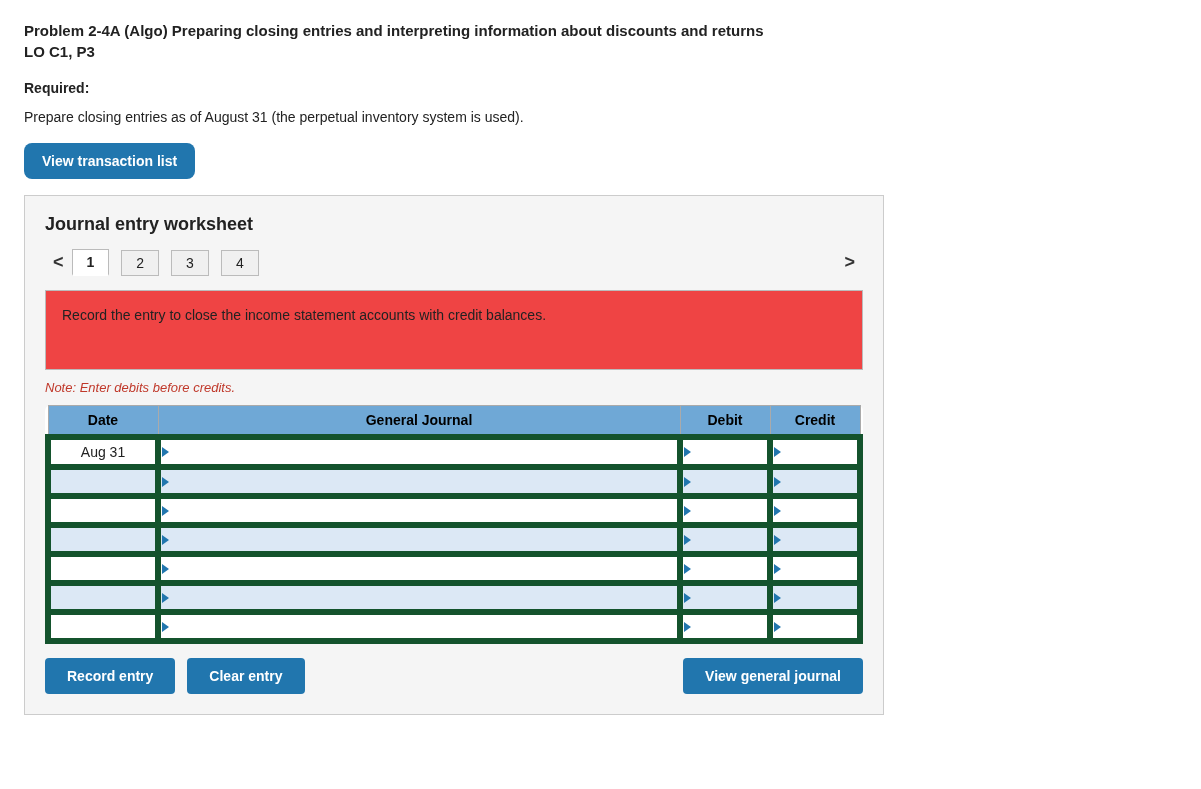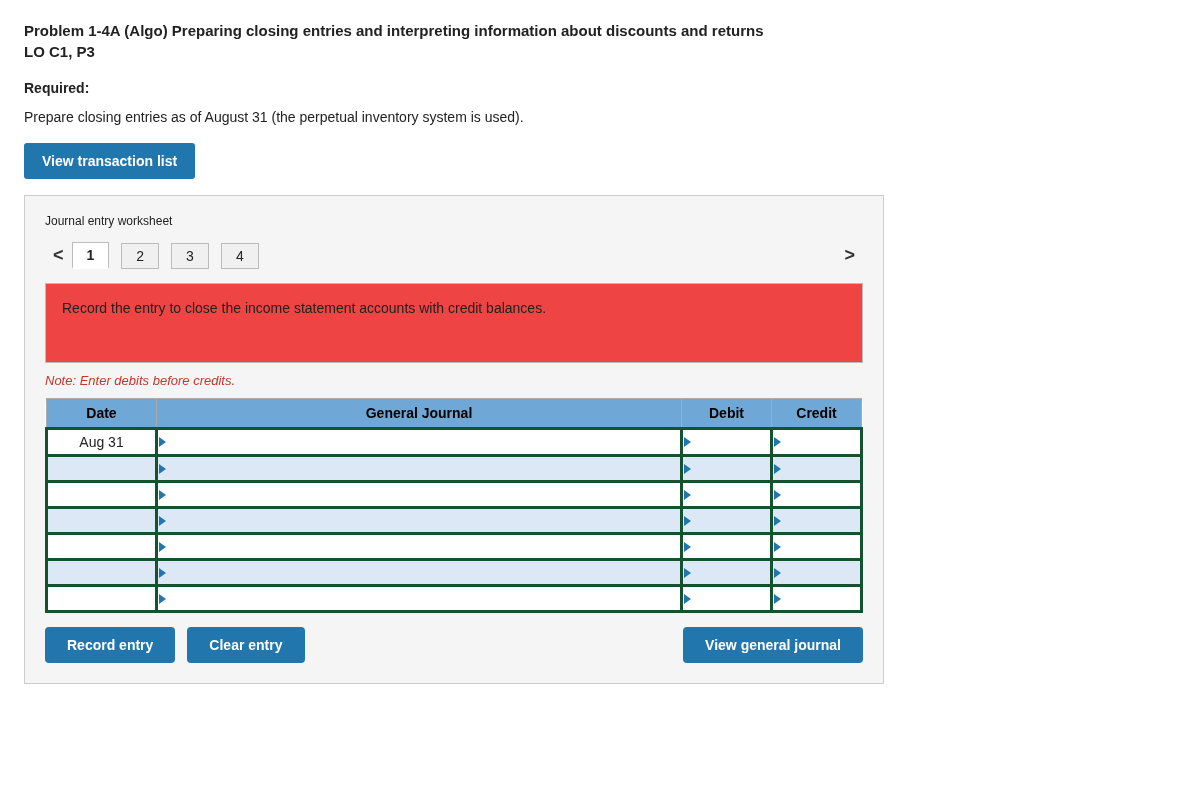--- a/index.html
+++ b/index.html
@@ -25,33 +25,33 @@
       font-size: 14px;
     }
     .view-transaction-btn {
       background-color: #2176ae;
       color: #fff;
       border: none;
       padding: 10px 18px;
       font-size: 14px;
       font-weight: bold;
       cursor: pointer;
-      border-radius: 3px;
+      border-radius: 8px;
       margin-bottom: 16px;
     }
 
     .worksheet-container {
       border: 1px solid #ccc;
       background: #f5f5f5;
       padding: 18px 20px 20px 20px;
       max-width: 860px;
     }
     .worksheet-title {
-      font-size: 12px;
-      font-weight: normal;
+      font-size: 18px;
+      font-weight: bold;
       margin-bottom: 14px;
     }
     .tabs-row {
       display: flex;
       align-items: center;
       margin-bottom: 14px;
       gap: 0;
     }
     .tab-nav-btn {
       background: none;
@@ -115,21 +115,21 @@
       padding: 6px 8px;
       text-align: center;
       border: 1px solid #aaa;
       font-size: 14px;
     }
     .journal-table th.date-col { width: 110px; }
     .journal-table th.journal-col { }
     .journal-table th.debit-col { width: 90px; }
     .journal-table th.credit-col { width: 90px; }
     .journal-table td {
-      border: 3px solid #14532d;
+      border: 6px solid #14532d;
       padding: 0;
       height: 20px;
     }
     .journal-table td input {
       width: 100%;
       height: 100%;
       border: none;
       outline: none;
       padding: 4px 6px;
       font-size: 13px;
@@ -186,21 +186,21 @@
     }
     .spacer { flex: 1; }
   </style>
 </head>
 <body>
 
 
 
 <div>
   <div class="problem-title">
-    <span>Problem 1-4A (Algo) Preparing closing entries and interpreting information about discounts and returns</span><br>
+    <span>Problem 2-4A (Algo) Preparing closing entries and interpreting information about discounts and returns</span><br>
     <span>LO C1, P3</span>
   </div>
 </div>
 
 <div>
   <div class="required-label">Required:</div>
   <div class="required-text">Prepare closing entries as of August 31 (the perpetual inventory system is used).</div>
 </div>
 
 <button class="view-transaction-btn">View transaction list</button>

